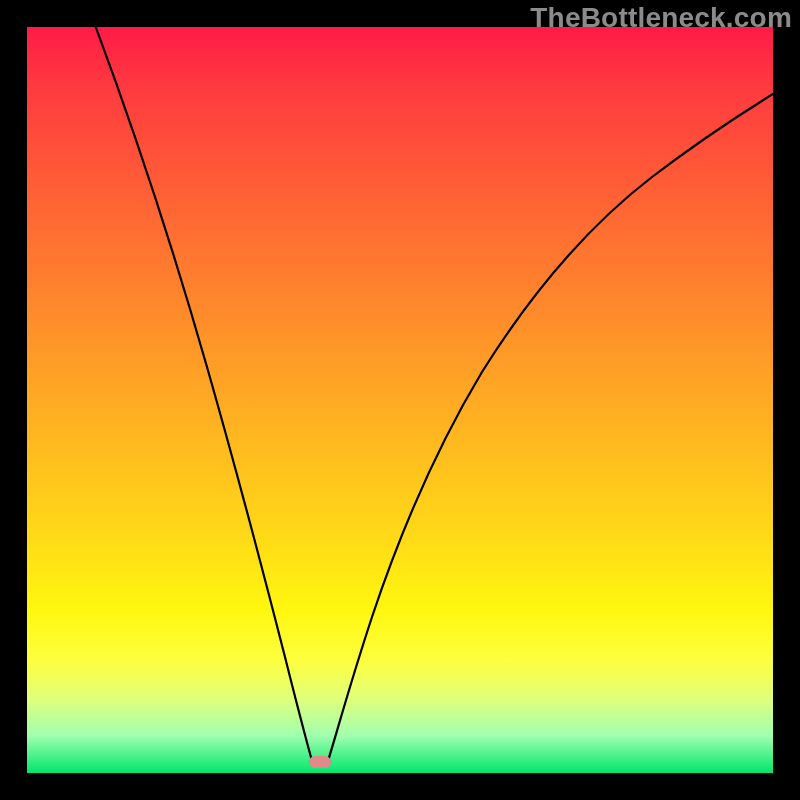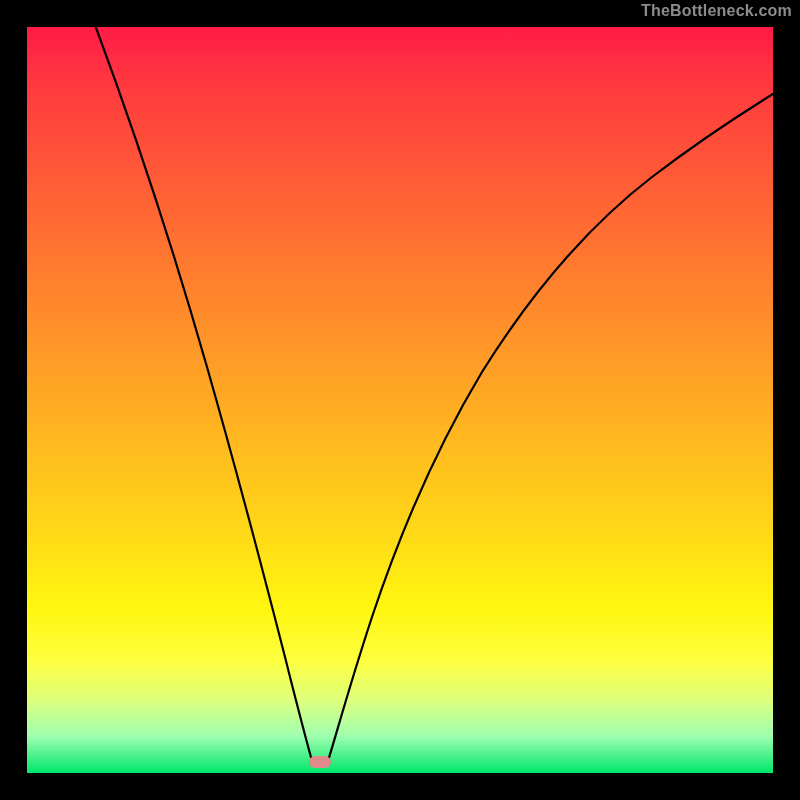--- a/index.html
+++ b/index.html
@@ -45,21 +45,21 @@
       #e0ff7a 90%,
       #a0ffb0 95%,
       #00e66a 100%
     );
   }
   .watermark {
     position: absolute;
     top: 2px;
     right: 8px;
     font-family: Arial, Helvetica, sans-serif;
-    font-size: 16px;
+    font-size: 28px;
     font-weight: 600;
     color: #8b8b8b;
     letter-spacing: 0.2px;
     user-select: none;
   }
   .pink-dot {
     position: absolute;
     width: 22px;
     height: 12px;
     border-radius: 6px;

